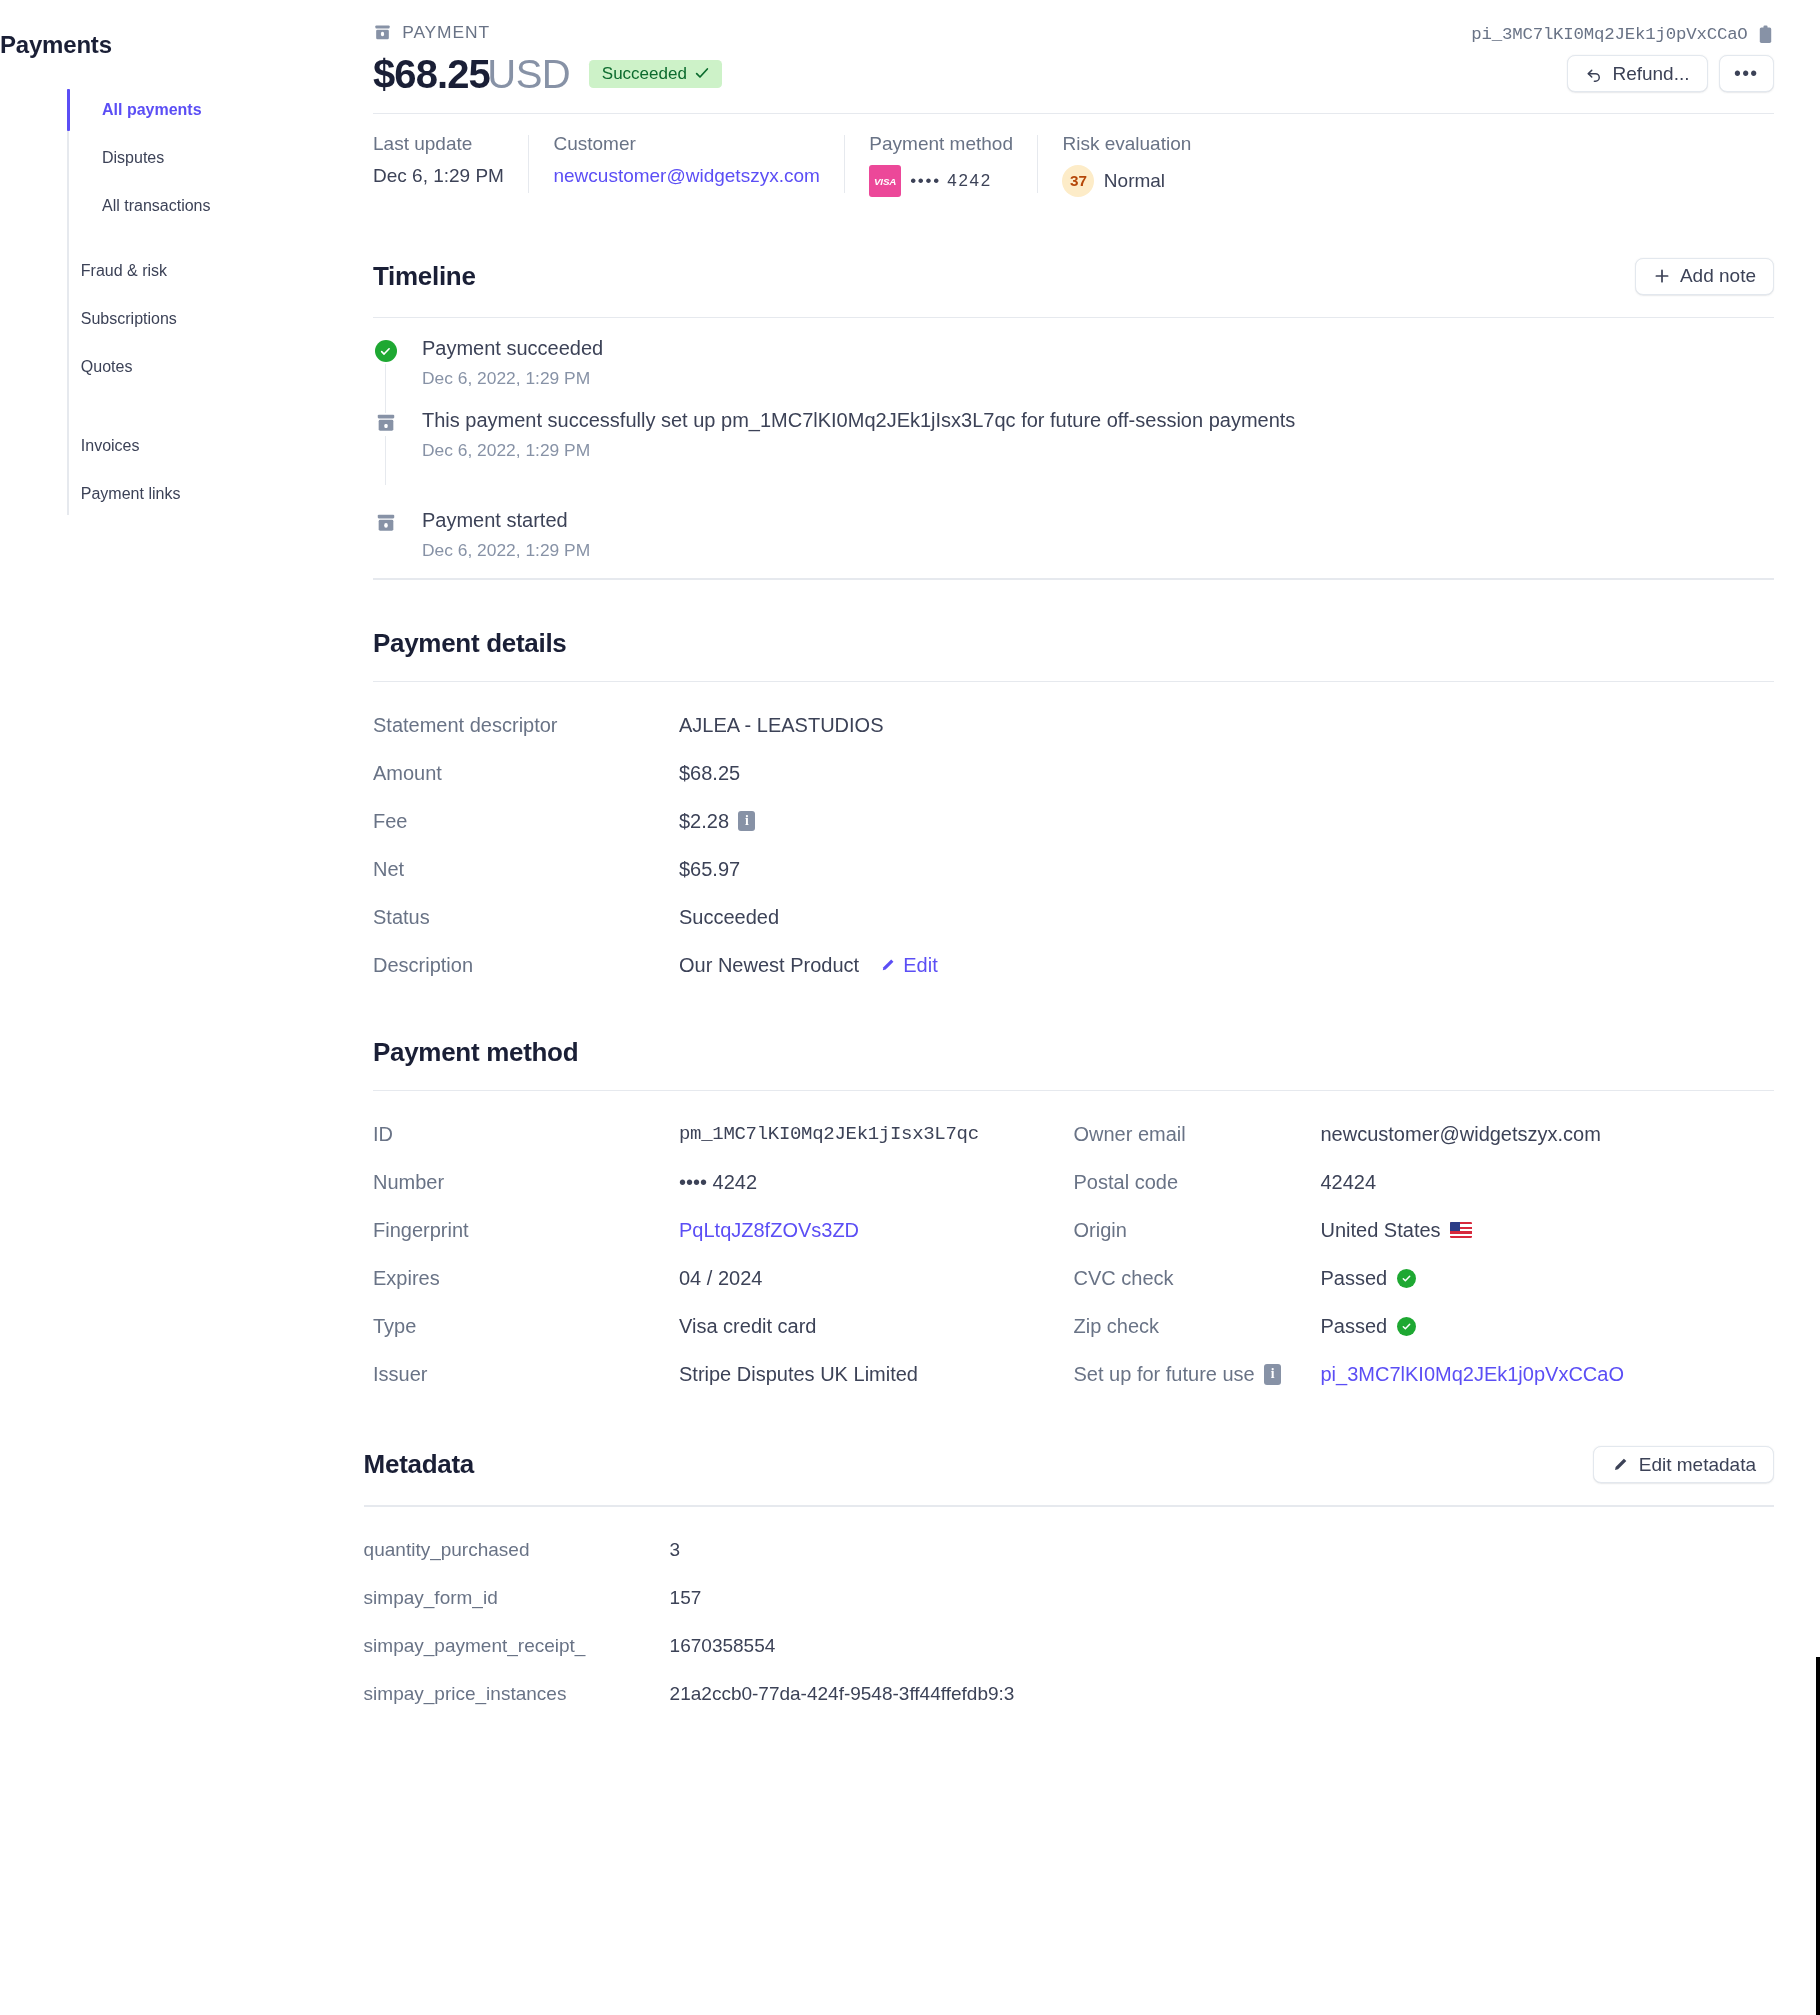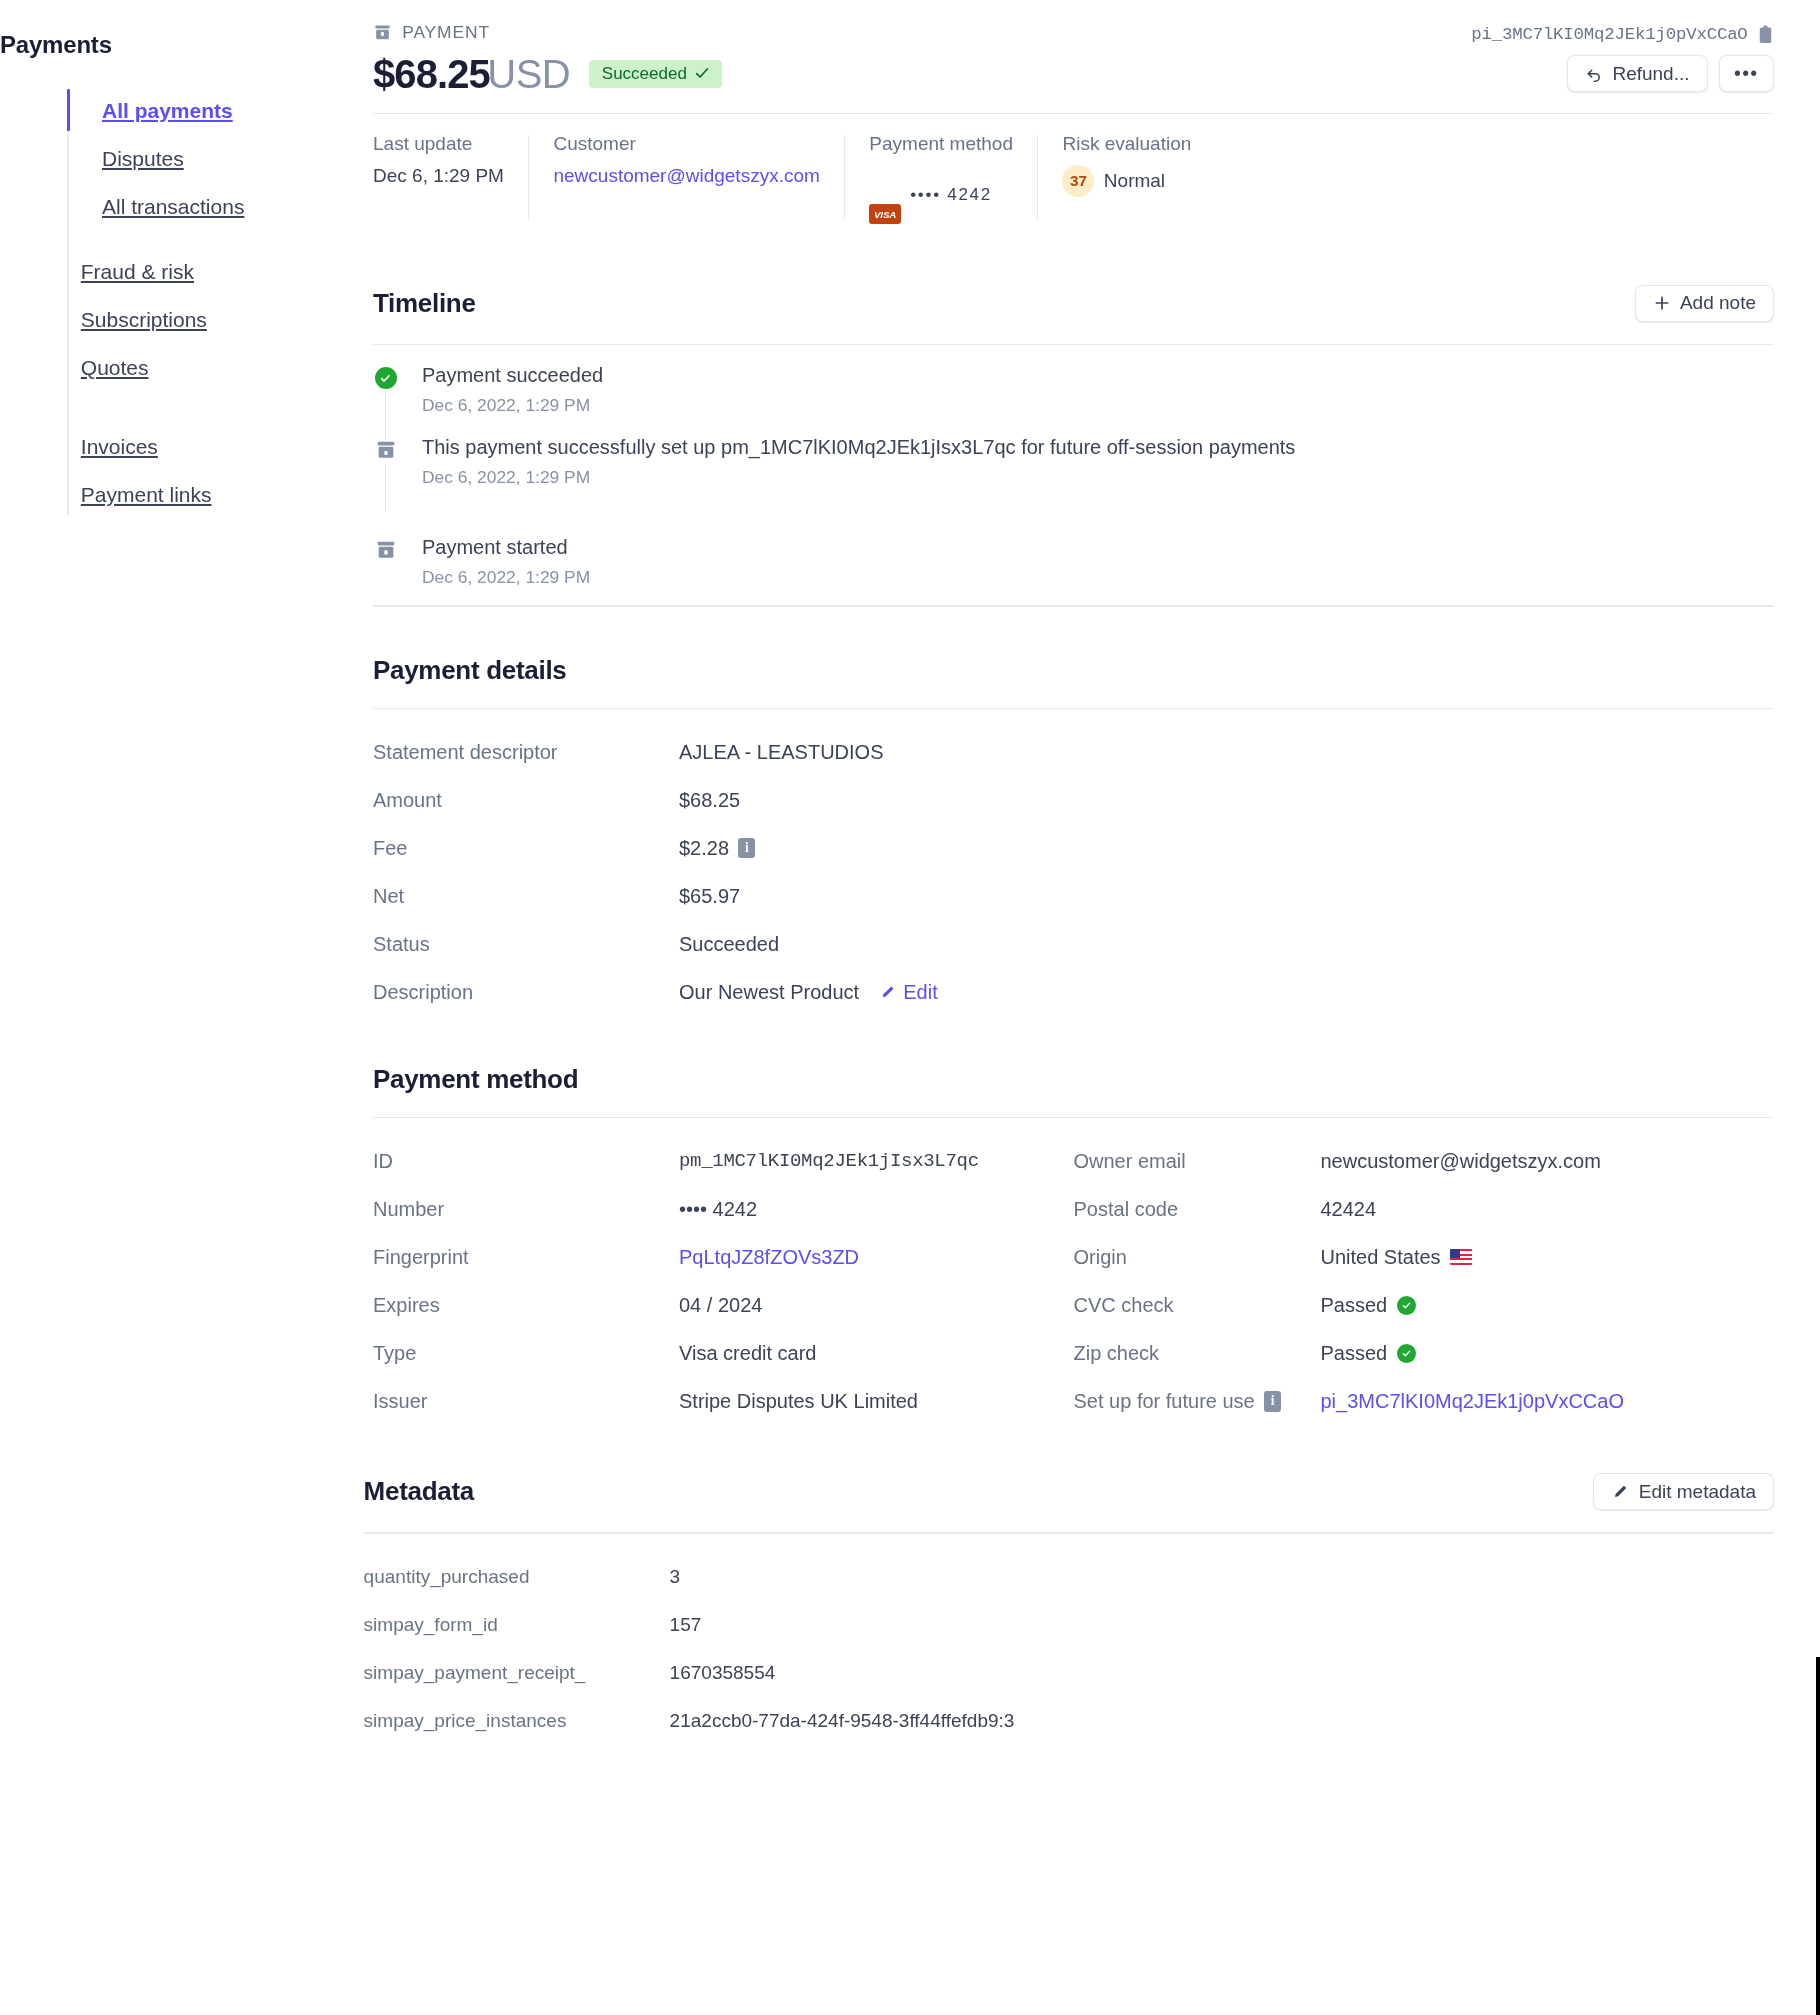--- a/index.html
+++ b/index.html
@@ -42,29 +42,28 @@
   .nav-rail {
     position: absolute;
     left: 67px;
     top: 3.4px;
     bottom: 3.4px;
     width: 2.1px;
     background: #e6e9ee;
   }
   .nav-item {
     position: relative;
-    font-size: 21px;
+    font-size: 16px;
     color: #3c4257;
     line-height: 1.0;
     padding: 0 0 0 34px;
     height: 48px;
     display: flex;
     align-items: center;
     white-space: nowrap;
-    text-decoration: underline;
   }
   .nav-item.active {
     color: #5b4ef5;
     font-weight: 700;
   }
   .nav-item.active::before {
     content: "";
     position: absolute;
     left: -1.3px;
     top: 2.6px;
@@ -212,28 +211,27 @@
     font-size: 19px;
     color: #3c4257;
     display: flex;
     align-items: center;
     gap: 9.4px;
     white-space: nowrap;
   }
   .link { color: #5b4ef5; text-decoration: none; }
 
   .visa-chip {
-    width: 31.5px; height: 20px;
-    background: #c2410c;
+    width: 31.5px; height: 32px;
+    background: #ec4899;
     border-radius: 3px;
     display: inline-flex;
     align-items: center;
     justify-content: center;
     flex: none;
-    margin-top: 39px;
   }
   .visa-chip span {
     color: #ffffff;
     font-size: 9.8px;
     font-weight: 700;
     font-style: italic;
     letter-spacing: -0.2px;
   }
   .dotmask { letter-spacing: 1.7px; font-size: 17px; color: #3c4257; }
 

